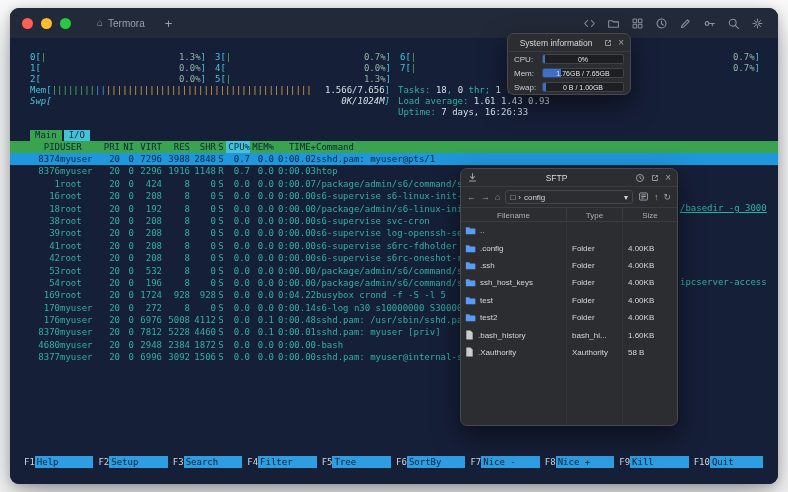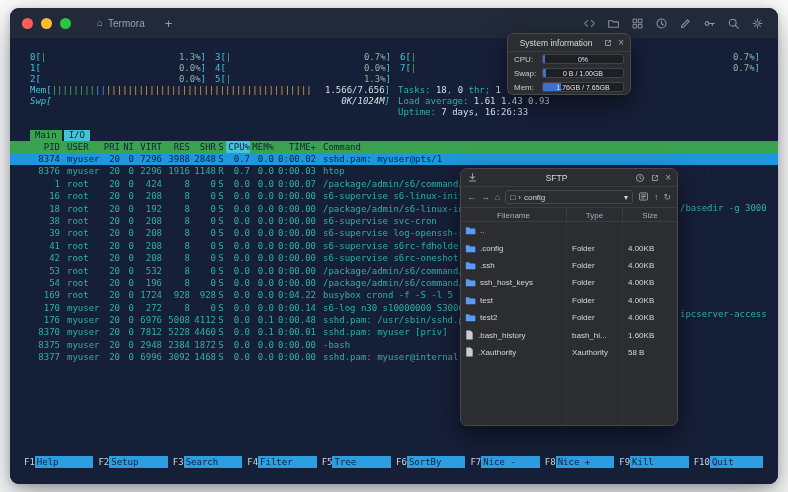--- a/index.html
+++ b/index.html
@@ -30,21 +30,21 @@
   .c-teal{color:var(--teal)} .c-bright{color:var(--bright)}
   .fragment{color:var(--teal)}
   .proc{position:absolute;left:0;right:0;top:92px}
   .htabs{height:11px;line-height:11px;padding-left:20px;display:flex;gap:2px;font-size:9px}
   .htab{padding:0 5px;color:var(--header-dark)}
   .htab-main{background:var(--header-green)}
   .htab-io{background:var(--cyan)}
   .prow{display:grid;grid-template-columns:34px 42px 18px 14px 28px 28px 26px 10px 24px 24px 42px 1fr;
     height:12.4px;line-height:12.4px;padding-left:16px}
   .prow .c{white-space:pre;overflow:hidden}
-  .r{text-align:right}.ctr{text-align:center}.l{padding-left:7px}
+  .r{text-align:right}.ctr{text-align:center}.l{}
   .phead{background:var(--header-green);color:var(--header-dark);height:12px;line-height:12px}
   .phead .sort{background:var(--cyan)}
   .prow.sel{background:var(--sel-bg)}
   .prow.sel .c{color:var(--sel-text)}
   .fbar{position:absolute;left:14px;right:10px;bottom:16px;display:flex;height:12px;line-height:12px;font-size:9px}
   .fitem{flex:1;display:flex;min-width:0}
   .fkey{color:var(--fkey-key);flex:none}
   .flabel{flex:1;background:var(--fkey-bg);color:var(--fkey-label);margin-right:5px;padding-left:2px;overflow:hidden;white-space:pre}
   
   .panel{position:absolute;background:var(--panel-bg);border:1px solid var(--panel-border);border-radius:7px;
@@ -368,41 +368,41 @@
             <span class="c r">7812</span>
             <span class="c r">5228</span>
             <span class="c r">4460</span>
             <span class="c ctr">S</span>
             <span class="c r">0.0</span>
             <span class="c r">0.1</span>
             <span class="c r">0:00.01</span>
             <span class="c l">sshd.pam: myuser [priv]</span>
           </div>
           <div class="prow">
-            <span class="c r">8375</span>
+            <span class="c r">4680</span>
             <span class="c l">myuser</span>
             <span class="c r">20</span>
             <span class="c r">0</span>
             <span class="c r">2948</span>
             <span class="c r">2384</span>
             <span class="c r">1872</span>
             <span class="c ctr">S</span>
             <span class="c r">0.0</span>
             <span class="c r">0.0</span>
             <span class="c r">0:00.00</span>
             <span class="c l">-bash</span>
           </div>
           <div class="prow">
             <span class="c r">8377</span>
             <span class="c l">myuser</span>
             <span class="c r">20</span>
             <span class="c r">0</span>
             <span class="c r">6996</span>
             <span class="c r">3092</span>
-            <span class="c r">1468</span>
+            <span class="c r">1506</span>
             <span class="c ctr">S</span>
             <span class="c r">0.0</span>
             <span class="c r">0.0</span>
             <span class="c r">0:00.00</span>
             <span class="c l">sshd.pam: myuser@internal-sft</span>
           </div>
         </div>
     </div>
     <div class="fbar" id="fbar">
         <div class="fitem">
@@ -452,53 +452,53 @@
       <div class="meter" style="left: 205px; top: 14px; width: 176px;"><span class="m-label">3[</span><span class="m-bar"><span class="m-pipes" style="color:var(--mem-green)">|</span><span class="m-val">0.7%</span></span><span class="m-label">]</span></div>
       <div class="meter" style="left: 205px; top: 25px; width: 176px;"><span class="m-label">4[</span><span class="m-bar"><span class="m-pipes" style="color:var(--mem-green)"></span><span class="m-val">0.0%</span></span><span class="m-label">]</span></div>
       <div class="meter" style="left: 205px; top: 36px; width: 176px;"><span class="m-label">5[</span><span class="m-bar"><span class="m-pipes" style="color:var(--mem-green)">|</span><span class="m-val">1.3%</span></span><span class="m-label">]</span></div>
       <div class="meter" style="left: 390px; top: 14px; width: 360px;"><span class="m-label">6[</span><span class="m-bar"><span class="m-pipes" style="color:var(--mem-green)">|</span><span class="m-val">0.7%</span></span><span class="m-label">]</span></div>
       <div class="meter" style="left: 390px; top: 25px; width: 360px;"><span class="m-label">7[</span><span class="m-bar"><span class="m-pipes" style="color:var(--mem-green)">|</span><span class="m-val">0.7%</span></span><span class="m-label">]</span></div>
       <div class="meter" style="left: 20px; top: 47px; width: 360px;"><span class="m-label">Mem[</span><span class="m-bar"><span class="m-pipes" style="color:var(--mem-green)">||||||||</span><span class="m-pipes" style="color:var(--mem-blue)">||</span><span class="m-pipes" style="color:var(--mem-orange)">||||||||||||||||||||||||||||||||||||||</span><span class="m-val mv-b">1.566/7.656</span></span><span class="m-label">]</span></div>
       <div class="meter" style="left: 20px; top: 58px; width: 360px; font-style: italic;"><span class="m-label">Swp[</span><span class="m-bar"><span class="m-val mv-b">0K/1024M</span></span><span class="m-label">]</span></div>
       <div class="line" style="left: 388px; top: 47px;"><span class="c-teal">Tasks: </span><span class="c-bright">18</span><span class="c-teal">, </span><span class="c-bright">0</span><span class="c-teal"> thr; </span><span class="c-bright">1</span><span class="c-teal"> running</span></div>
       <div class="line" style="left: 388px; top: 58px;"><span class="c-teal">Load average: </span><span class="c-bright">1.61</span><span class="c-teal"> </span><span class="c-bright">1.43</span><span class="c-teal"> </span><span class="c-bright">0.93</span></div>
       <div class="line" style="left: 388px; top: 69px;"><span class="c-teal">Uptime: </span><span class="c-bright">7 days, 16:26:33</span></div>
-      <div class="fragment" style="left: 670px; top: 164.6px;">/basedir -g 3000</div>
-      <div class="fragment" style="left: 670px; top: 239px; margin-top: 32px;">ipcserver-access</div>
+      <div class="fragment" style="left: 670px; top: 164.6px; text-decoration: underline;">/basedir -g 3000</div>
+      <div class="fragment" style="left: 670px; top: 239px;">ipcserver-access</div>
     </div>
 
   <div class="panel sysinfo">
     <div class="ptitle">
       <span class="t">System information</span>
       <span class="pic">
           <svg width="10" height="10" viewBox="0 0 14 14" fill="none" stroke="#9aa0a9" stroke-width="1.3" stroke-linecap="round">
             <path d="M6 3.5H3.5v7h7V8M8.5 3.5h2v2M10.3 3.7 7 7"></path>
           </svg>
         </span>
       <span class="pic">×</span>
     </div>
     <div class="si-row">
       <span class="si-label">CPU:</span>
       <span class="si-bar">
         <span class="si-fill" style="width: 2%;"></span>
         <span class="si-text">0%</span>
       </span>
     </div>
     <div class="si-row">
+      <span class="si-label">Mem:</span>
+      <span class="si-bar">
+        <span class="si-fill" style="width: 23%;"></span>
+        <span class="si-text">1.76GB / 7.65GB</span>
+      </span>
+    </div>
+    <div class="si-row">
       <span class="si-label">Swap:</span>
       <span class="si-bar">
         <span class="si-fill" style="width: 4%;"></span>
         <span class="si-text">0 B / 1.00GB</span>
-      </span>
-    </div>
-    <div class="si-row">
-      <span class="si-label">Mem:</span>
-      <span class="si-bar">
-        <span class="si-fill" style="width: 23%;"></span>
-        <span class="si-text">1.76GB / 7.65GB</span>
       </span>
     </div>
   </div>
 
   <div class="panel sftp">
     <div class="ptitle">
       <span class="pic">
           <svg width="11" height="11" viewBox="0 0 14 14" fill="none" stroke="#9aa0a9" stroke-width="1.3" stroke-linecap="round">
             <path d="M7 2v6M4.5 6 7 8.5 9.5 6M3 11.5h8"></path>
           </svg>

